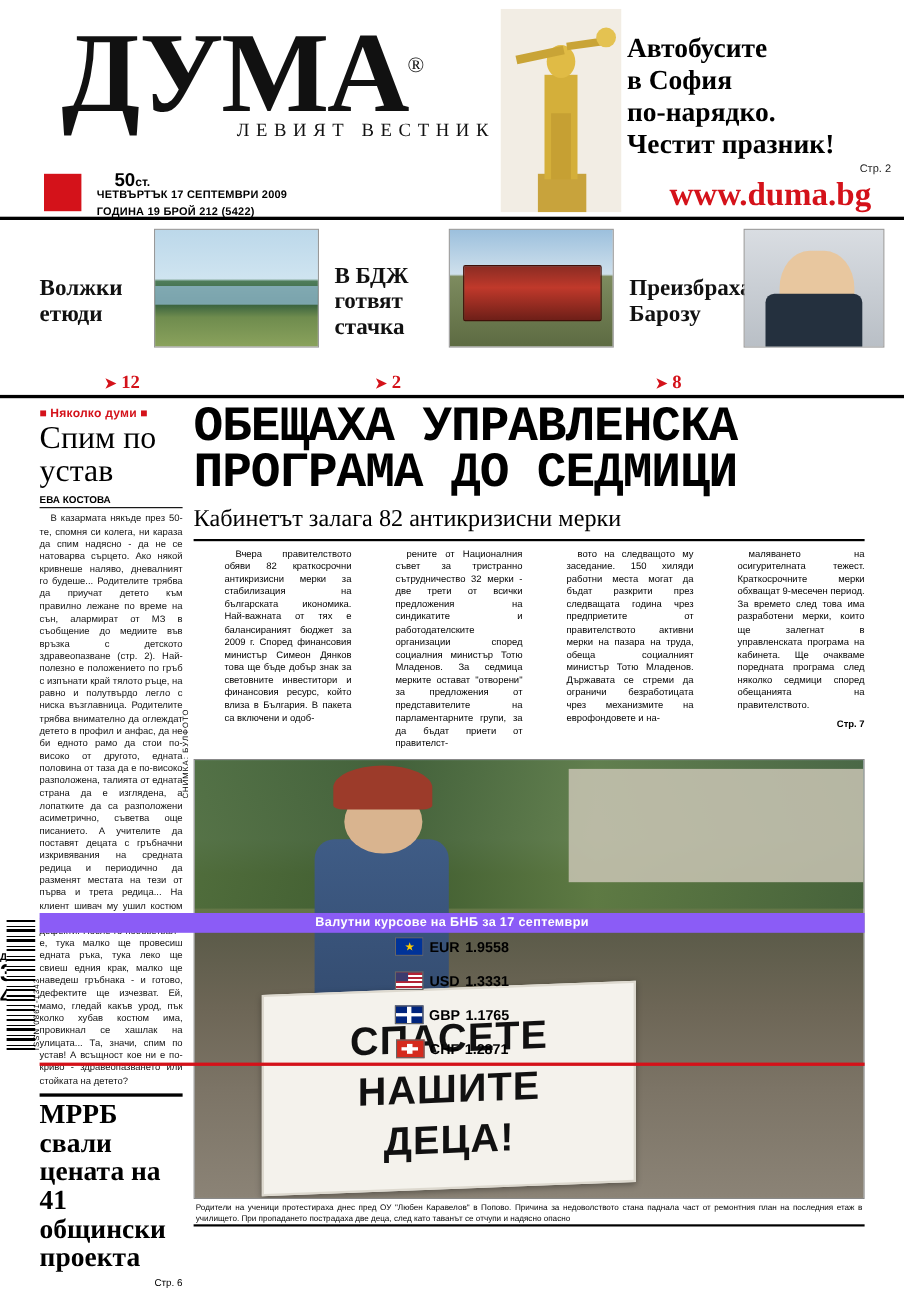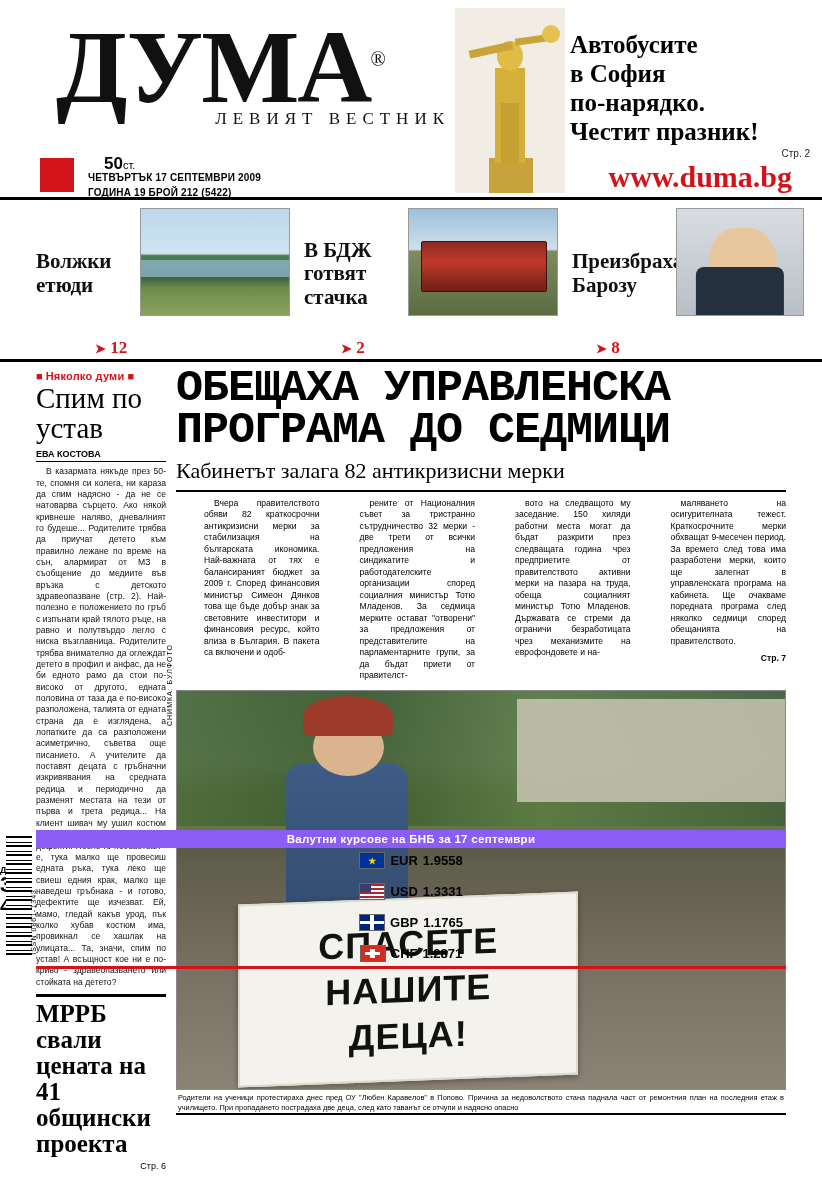--- a/index.html
+++ b/index.html
@@ -34,21 +34,21 @@
     position:absolute; left:455px; top:8px; width:110px; height:185px;
   }
   .promo { position:absolute; left:570px; top:30px; width:240px; }
   .promo-line {
     font-family:"Liberation Serif", serif;
     font-weight:bold; font-size:25px; line-height:1.16; color:#000;
   }
   .promo-page { font-size:10px; text-align:right; margin-top:2px; color:#222;}
   .red-sq { position:absolute; left:40px; top:158px; width:34px; height:34px; background:#d4121a; }
   .price { position:absolute; left:104px; top:154px; font-weight:bold; font-size:17px; }
-  .price small{ font-size:11px; font-weight:normal;margin-top:20px;}
+  .price small{ font-size:11px; font-weight:bold;margin-top:20px;}
   .dateline { position:absolute; left:88px; top:170px; font-size:10px; font-weight:bold; letter-spacing:0.2px; line-height:1.5;}
   .site {
     position:absolute; right:30px; top:160px;
     color:#d4121a; font-weight:bold; font-size:30px;
     font-family:"Liberation Serif", serif;
   }
 
   
   .teasers { position:relative; height:140px; padding:8px 36px 0 36px; display:flex; gap:14px; }
   .teaser { display:flex; align-items:stretch; gap:8px; }

